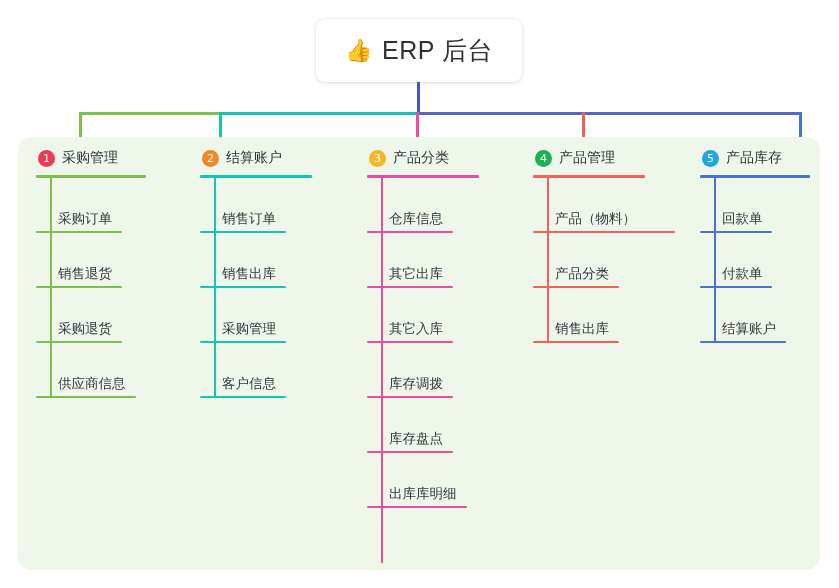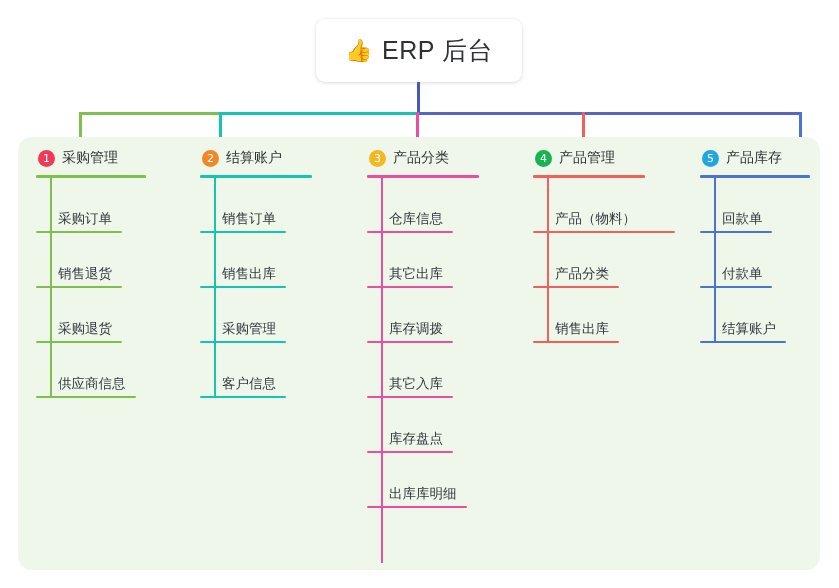--- a/index.html
+++ b/index.html
@@ -157,25 +157,25 @@
           <div class="spine" style="left: 14px; height: 385px; background: rgb(232, 80, 159);"></div>
           <div class="leaf">
             <span class="leaf-label">仓库信息</span>
             <div class="leaf-rule" style="background: rgb(232, 80, 159); width: 86px;"></div>
           </div>
           <div class="leaf">
             <span class="leaf-label">其它出库</span>
             <div class="leaf-rule" style="background: rgb(232, 80, 159); width: 86px;"></div>
           </div>
           <div class="leaf">
+            <span class="leaf-label">其它入库</span>
+            <div class="leaf-rule" style="background: rgb(232, 80, 159); width: 86px;"></div>
+          </div>
+          <div class="leaf">
             <span class="leaf-label">库存调拨</span>
-            <div class="leaf-rule" style="background: rgb(232, 80, 159); width: 86px;"></div>
-          </div>
-          <div class="leaf">
-            <span class="leaf-label">其它入库</span>
             <div class="leaf-rule" style="background: rgb(232, 80, 159); width: 86px;"></div>
           </div>
           <div class="leaf">
             <span class="leaf-label">库存盘点</span>
             <div class="leaf-rule" style="background: rgb(232, 80, 159); width: 86px;"></div>
           </div>
           <div class="leaf">
             <span class="leaf-label">出库库明细</span>
             <div class="leaf-rule" style="background: rgb(232, 80, 159); width: 100px;"></div>
           </div>

